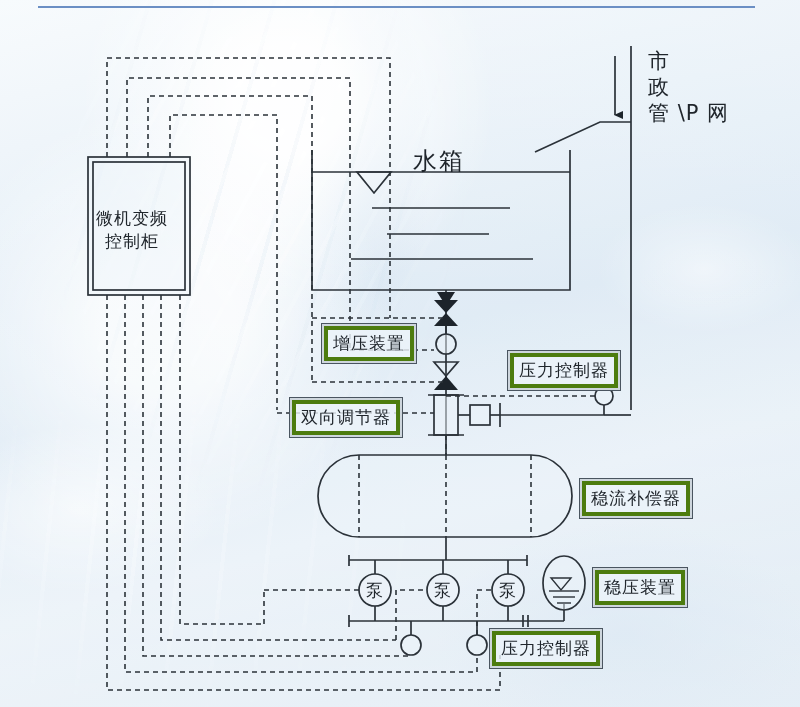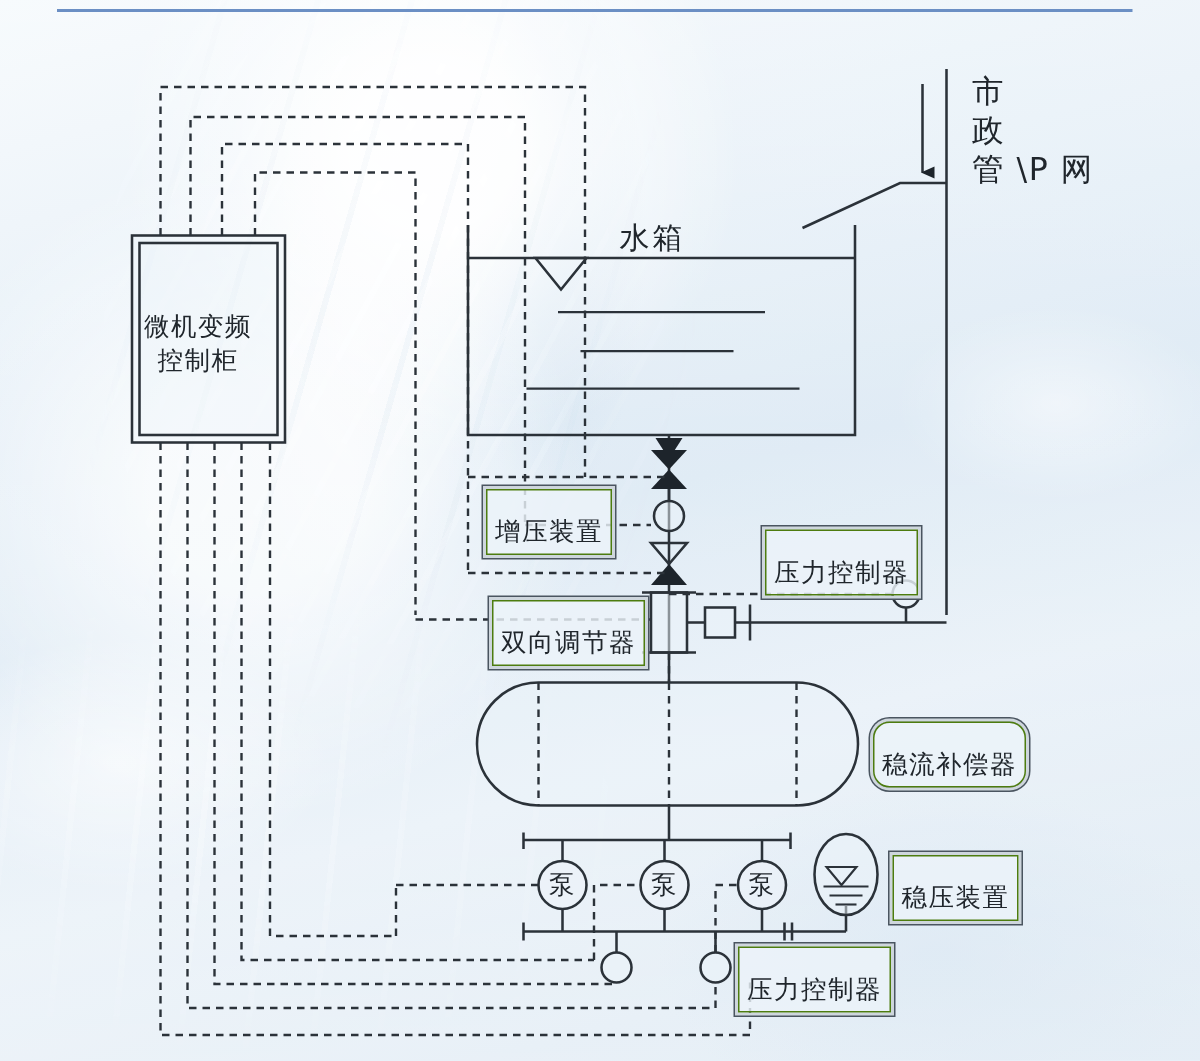--- a/index.html
+++ b/index.html
@@ -61,33 +61,33 @@
   .topline{
     position:absolute;left:38px;top:6px;width:717px;height:2px;
     background:#6b8fc4;
   }
   svg#dia{position:absolute;left:0;top:0;width:800px;height:707px;}
 
   
   .lbl{
     position:absolute;
     background:rgba(236,243,249,.82);
-    border:1px solid #4d7c0f;
+    border:4px solid #4d7c0f;
     box-shadow:0 0 0 2px rgba(236,243,249,.82), 0 0 0 3px #4a5560;
     color:#20262c;
     font-size:17px;
     line-height:1;
-    padding:20px 5px 5px;
+    padding:5px 5px 5px;
     white-space:nowrap;
     letter-spacing:1px;
   }
   .plain{
     position:absolute;
     color:#20262c;
-    font-size:20px;
+    font-size:24px;
     white-space:nowrap;
     letter-spacing:2px;
   }
   .vtext{
     position:absolute;
     color:#20262c;
     font-size:21px;
     line-height:26px;
     letter-spacing:1px;
     text-align:left;
@@ -316,25 +316,25 @@
   <div class="vtext" style="left:648px;top:48px;">
     <div>市</div>
     <div>政</div>
     <div>管 \P 网</div>
   </div>
 
   <div class="lbl" style="left:324px;top:326px;">增压装置</div>
 
   <div class="lbl" style="left:510px;top:353px;">压力控制器</div>
 
-  <div class="lbl" style="left:292px;top:400px;margin-left:36px;">双向调节器</div>
-
-  <div class="lbl" style="left:582px;top:481px;border-radius:11px;">稳流补偿器</div>
-
-  <div class="lbl" style="left:595px;top:570px;">稳压装置</div>
+  <div class="lbl" style="left:292px;top:400px;">双向调节器</div>
+
+  <div class="lbl" style="left:582px;top:481px;">稳流补偿器</div>
+
+  <div class="lbl" style="left:595px;top:570px;font-family:Liberation Serif, serif;">稳压装置</div>
 
 
   <div class="lbl" style="left:492px;top:631px;">压力控制器</div>
 
   <div class="pumptxt" style="left:366px;top:582px;">泵</div>
   <div class="pumptxt" style="left:434px;top:582px;">泵</div>
   <div class="pumptxt" style="left:499px;top:582px;">泵</div>
 
 </div>
 

